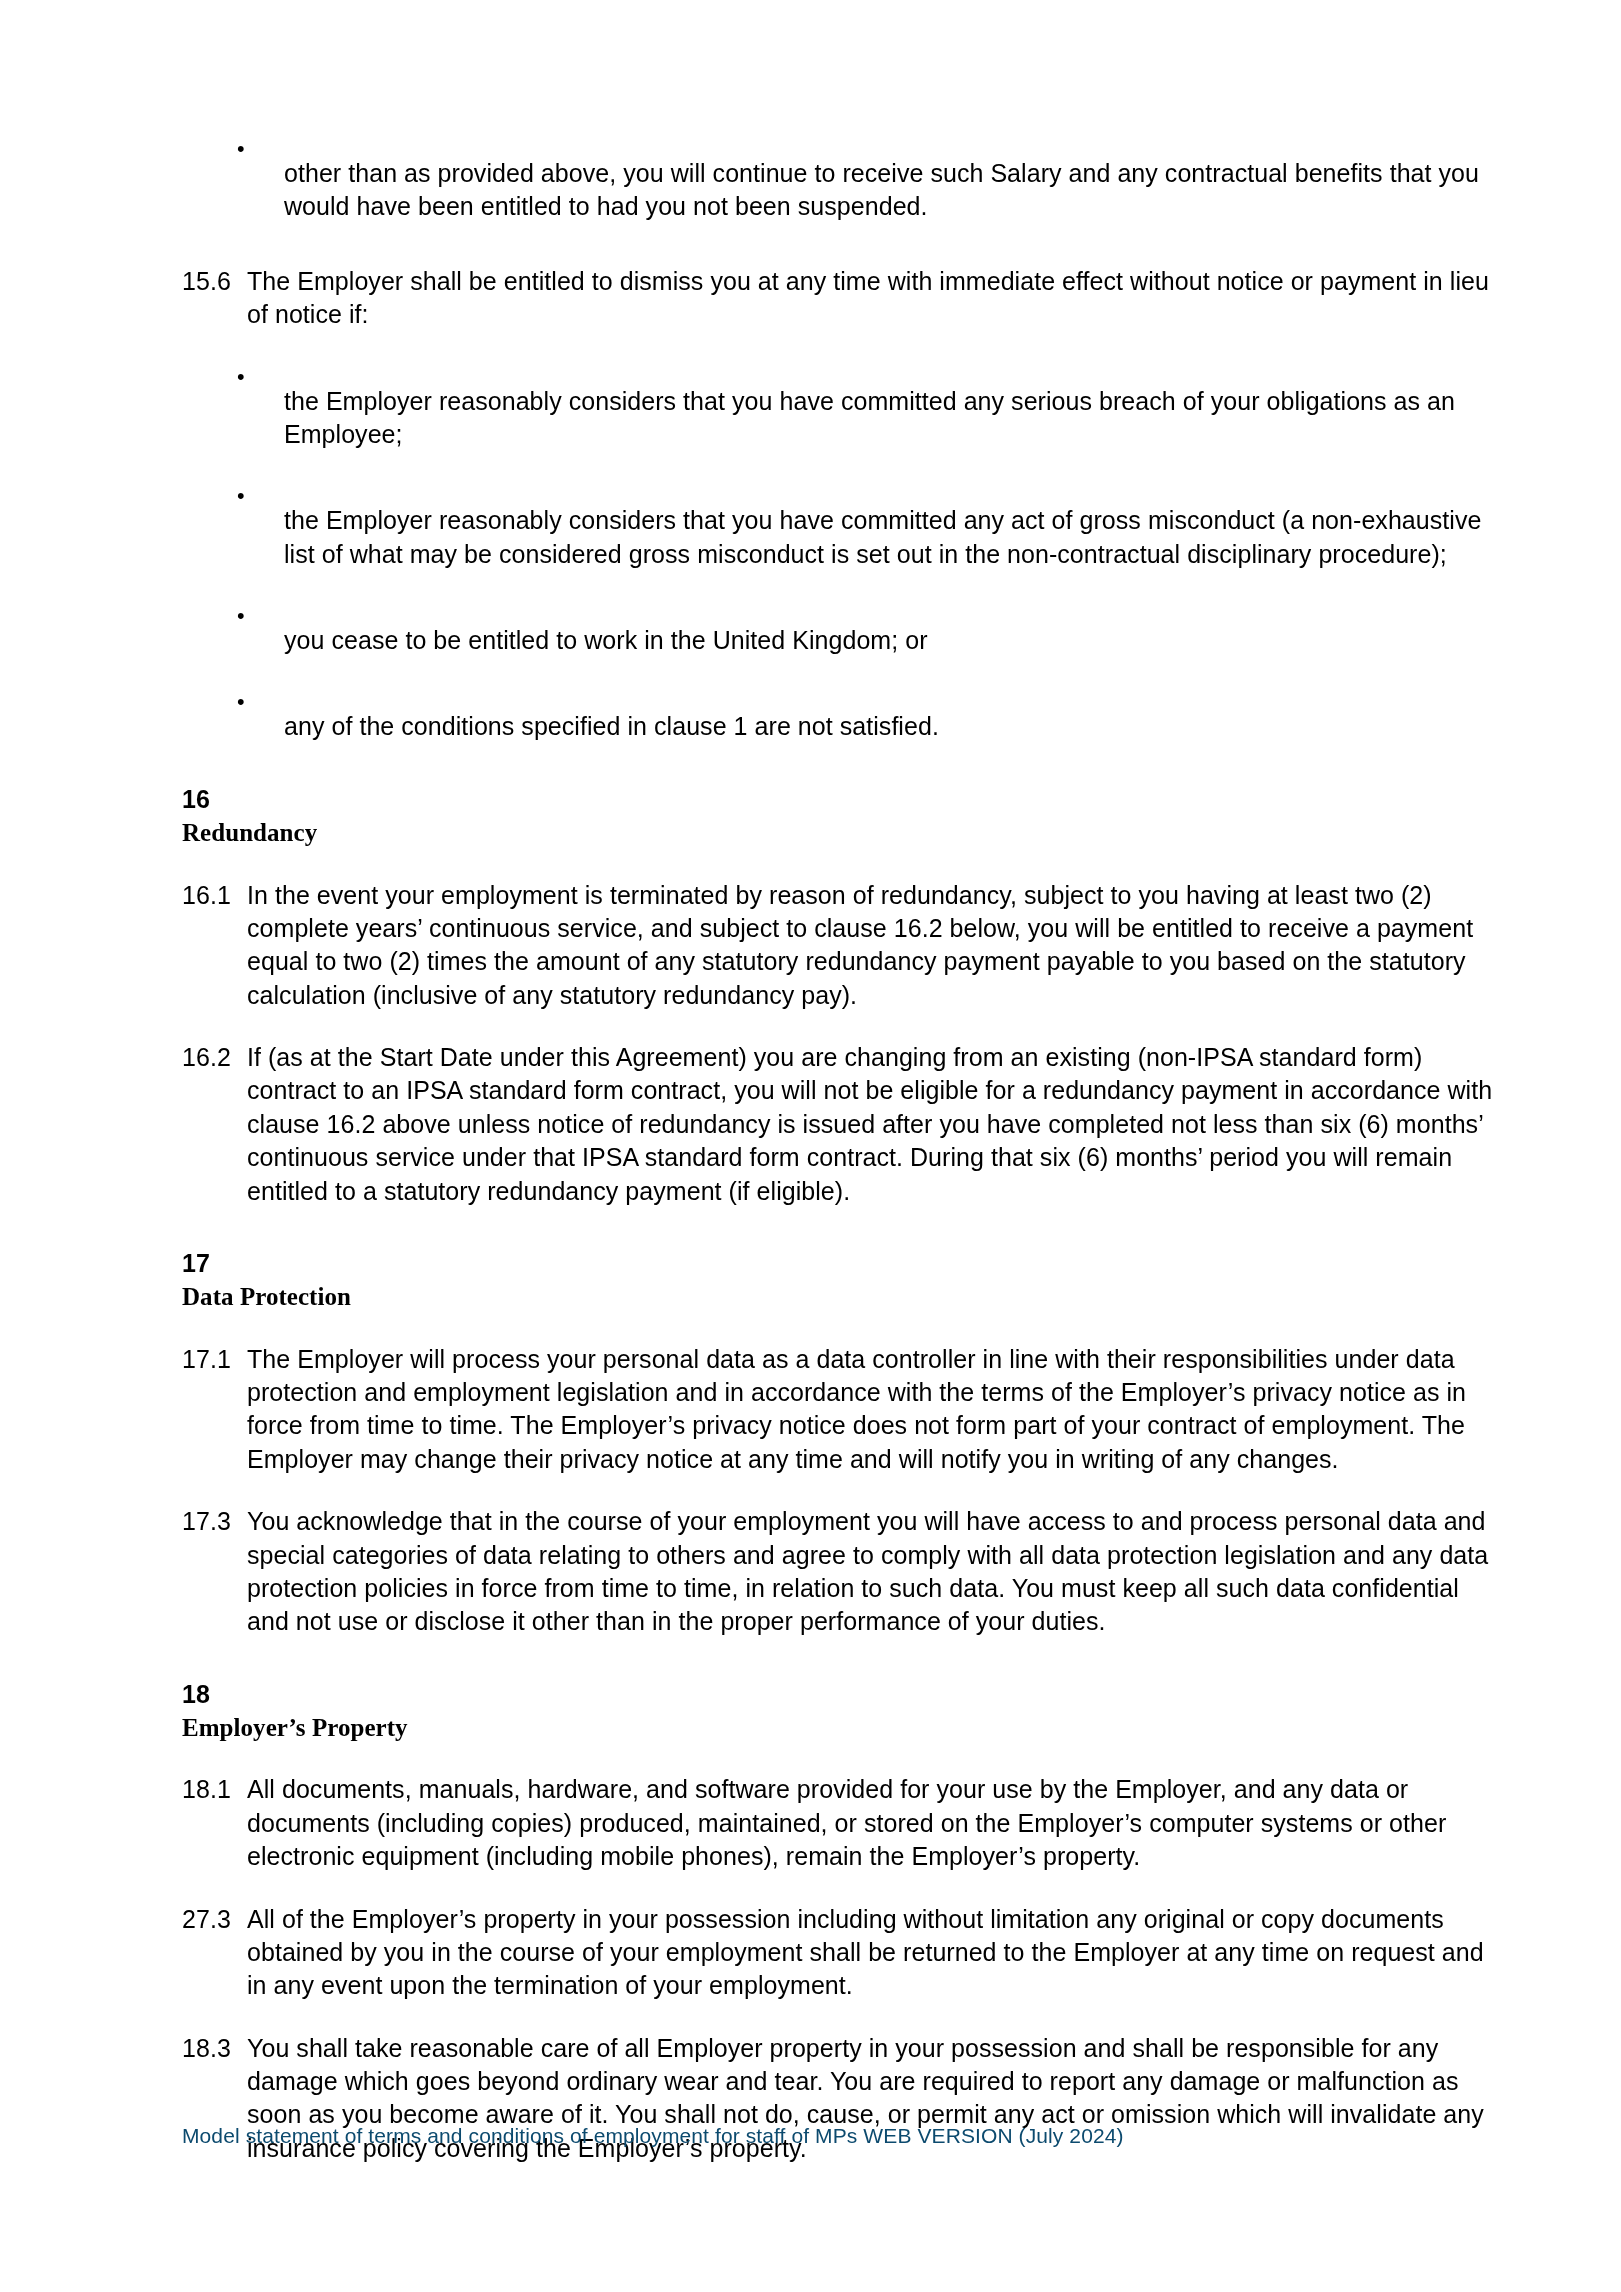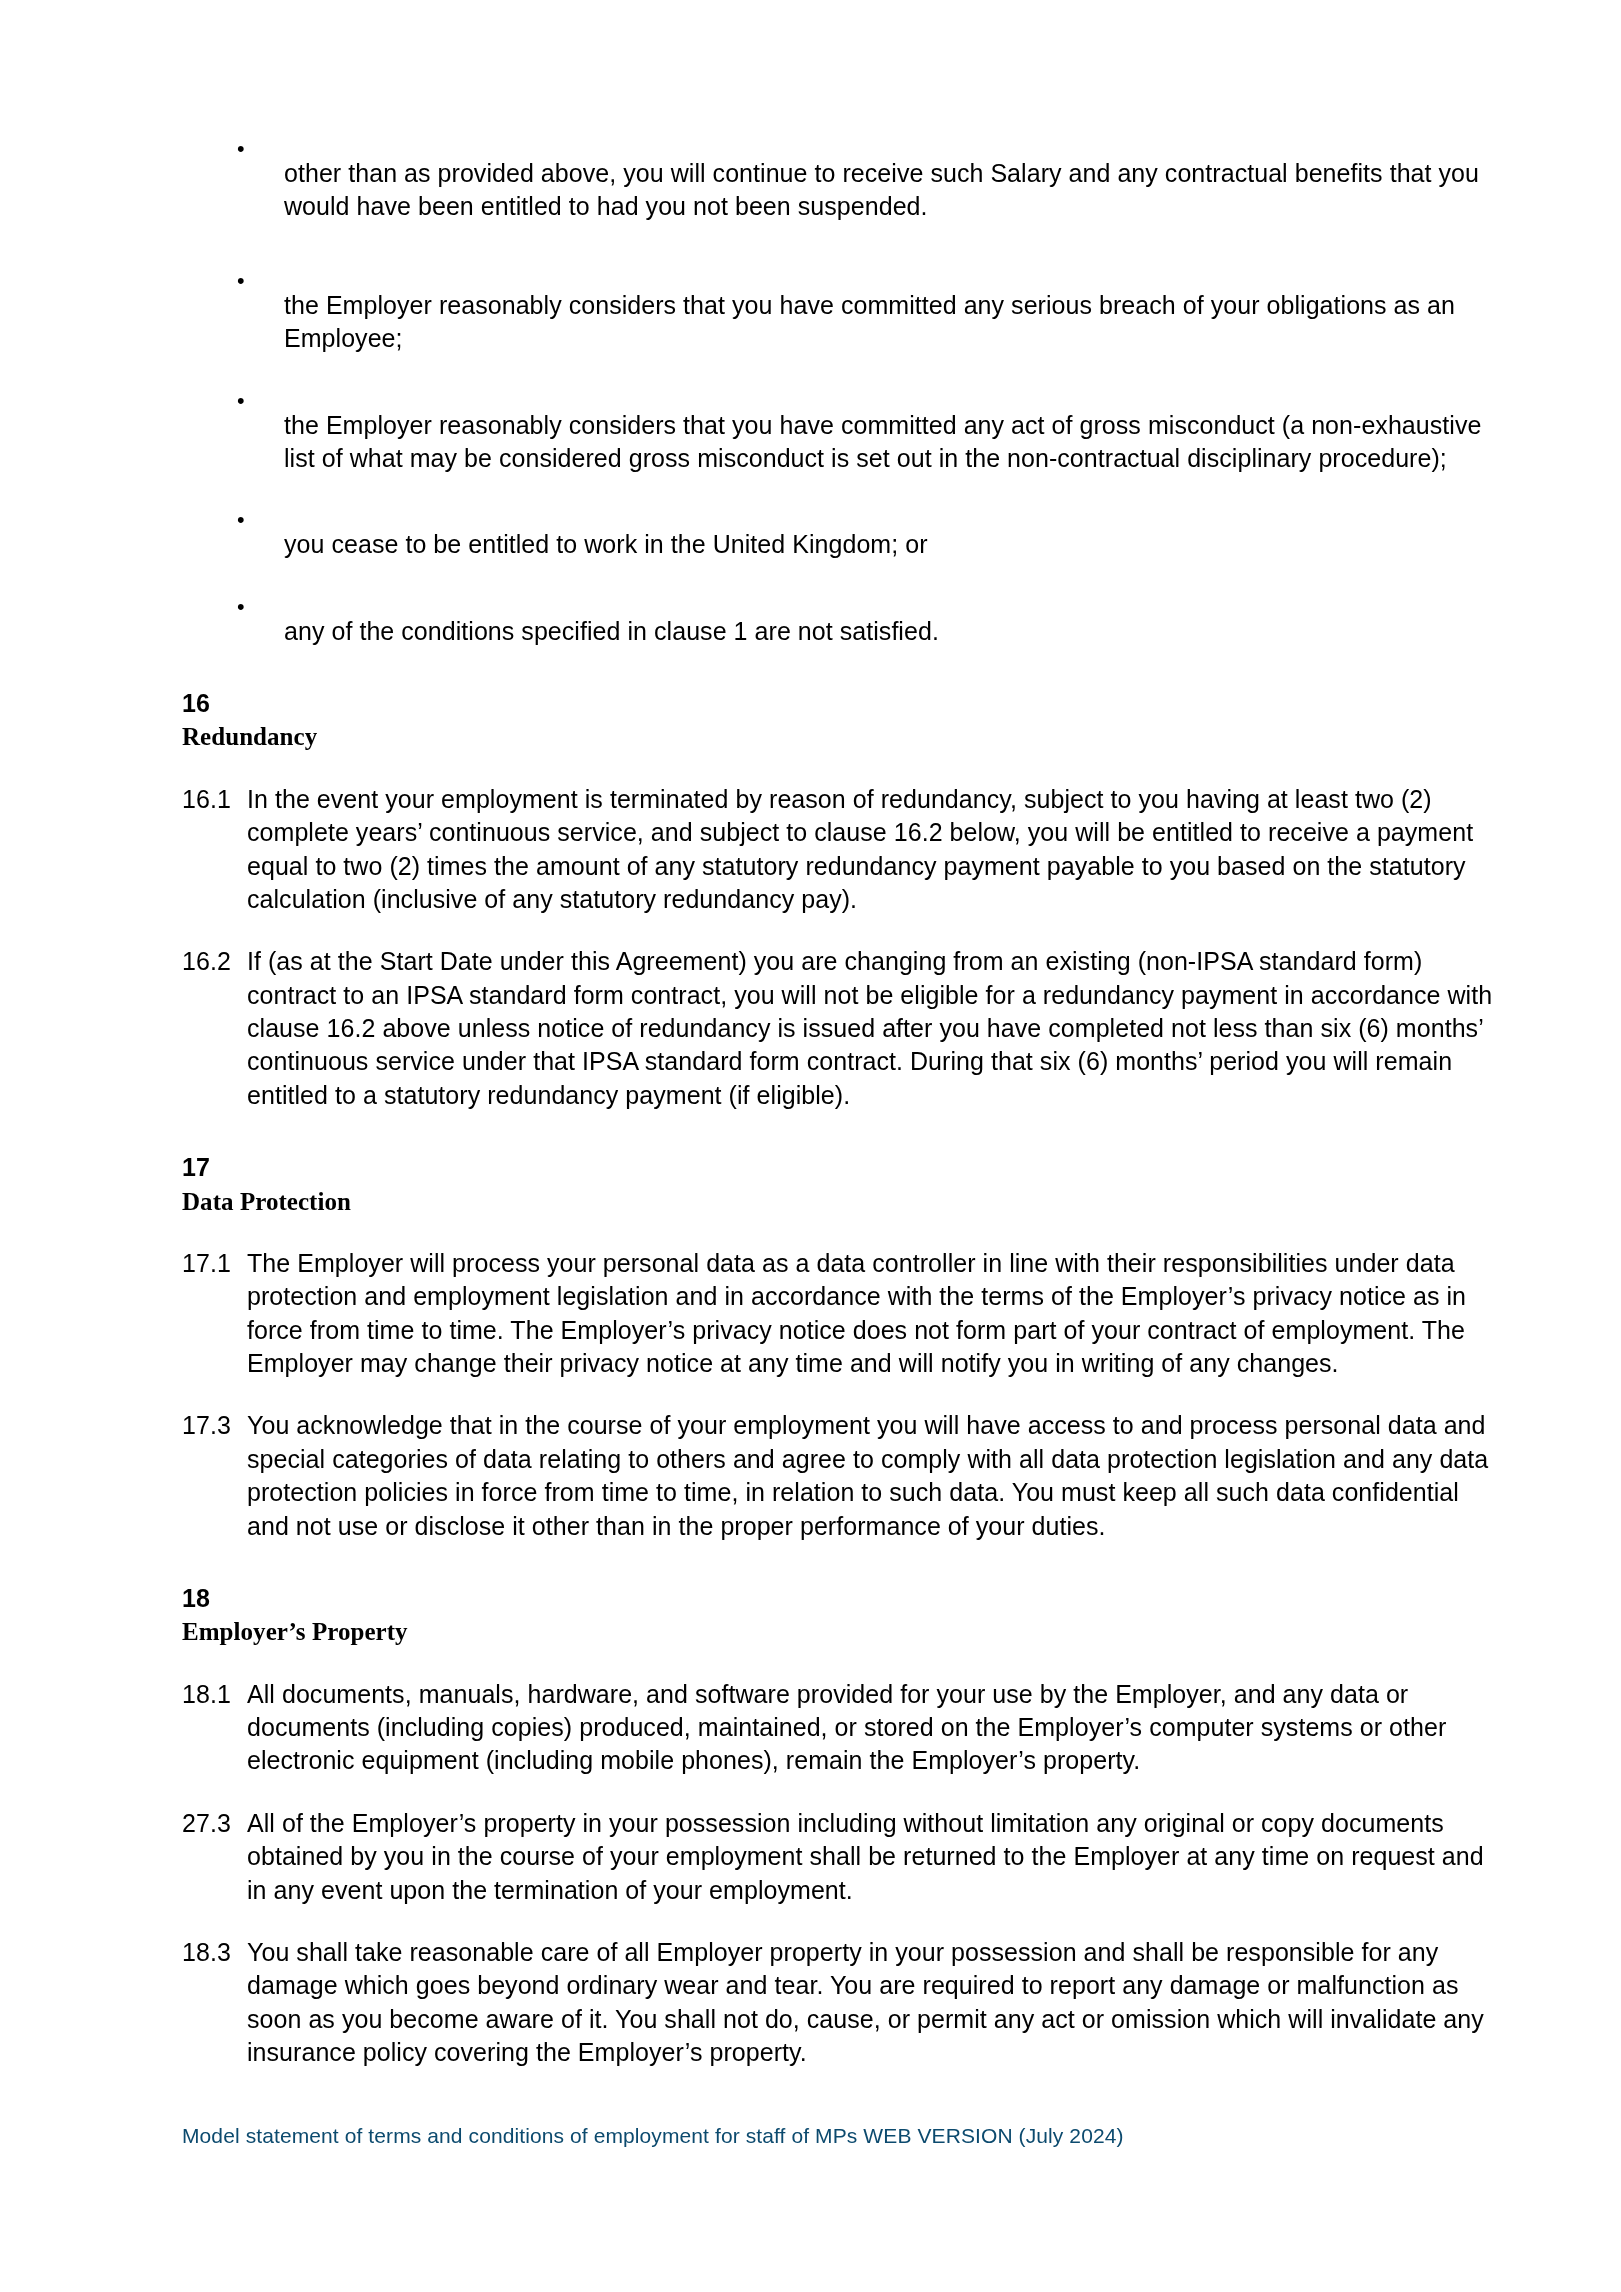--- a/index.html
+++ b/index.html
@@ -111,20 +111,24 @@
 
     <ul class="bullets tight">
       <li class="bullet-item">
         <span class="bullet-dot">•</span>
         <span class="bullet-text">other than as provided above, you will continue to receive such Salary and any contractual benefits that you would have been entitled to had you not been suspended.</span>
       </li>
     </ul>
 
     <div class="gap-lg"></div>
 
+    <div class="clause">
+      <span class="clause-num">15.6</span>
+      <span class="clause-text">The Employer shall be entitled to dismiss you at any time with immediate effect without notice or payment in lieu of notice if:</span>
+    </div>
 
     <ul class="bullets">
       <li class="bullet-item">
         <span class="bullet-dot">•</span>
         <span class="bullet-text">the Employer reasonably considers that you have committed any serious breach of your obligations as an Employee;</span>
       </li>
       <li class="bullet-item">
         <span class="bullet-dot">•</span>
         <span class="bullet-text">the Employer reasonably considers that you have committed any act of gross misconduct (a non-exhaustive list of what may be considered gross misconduct is set out in the non-contractual disciplinary procedure);</span>
       </li>

